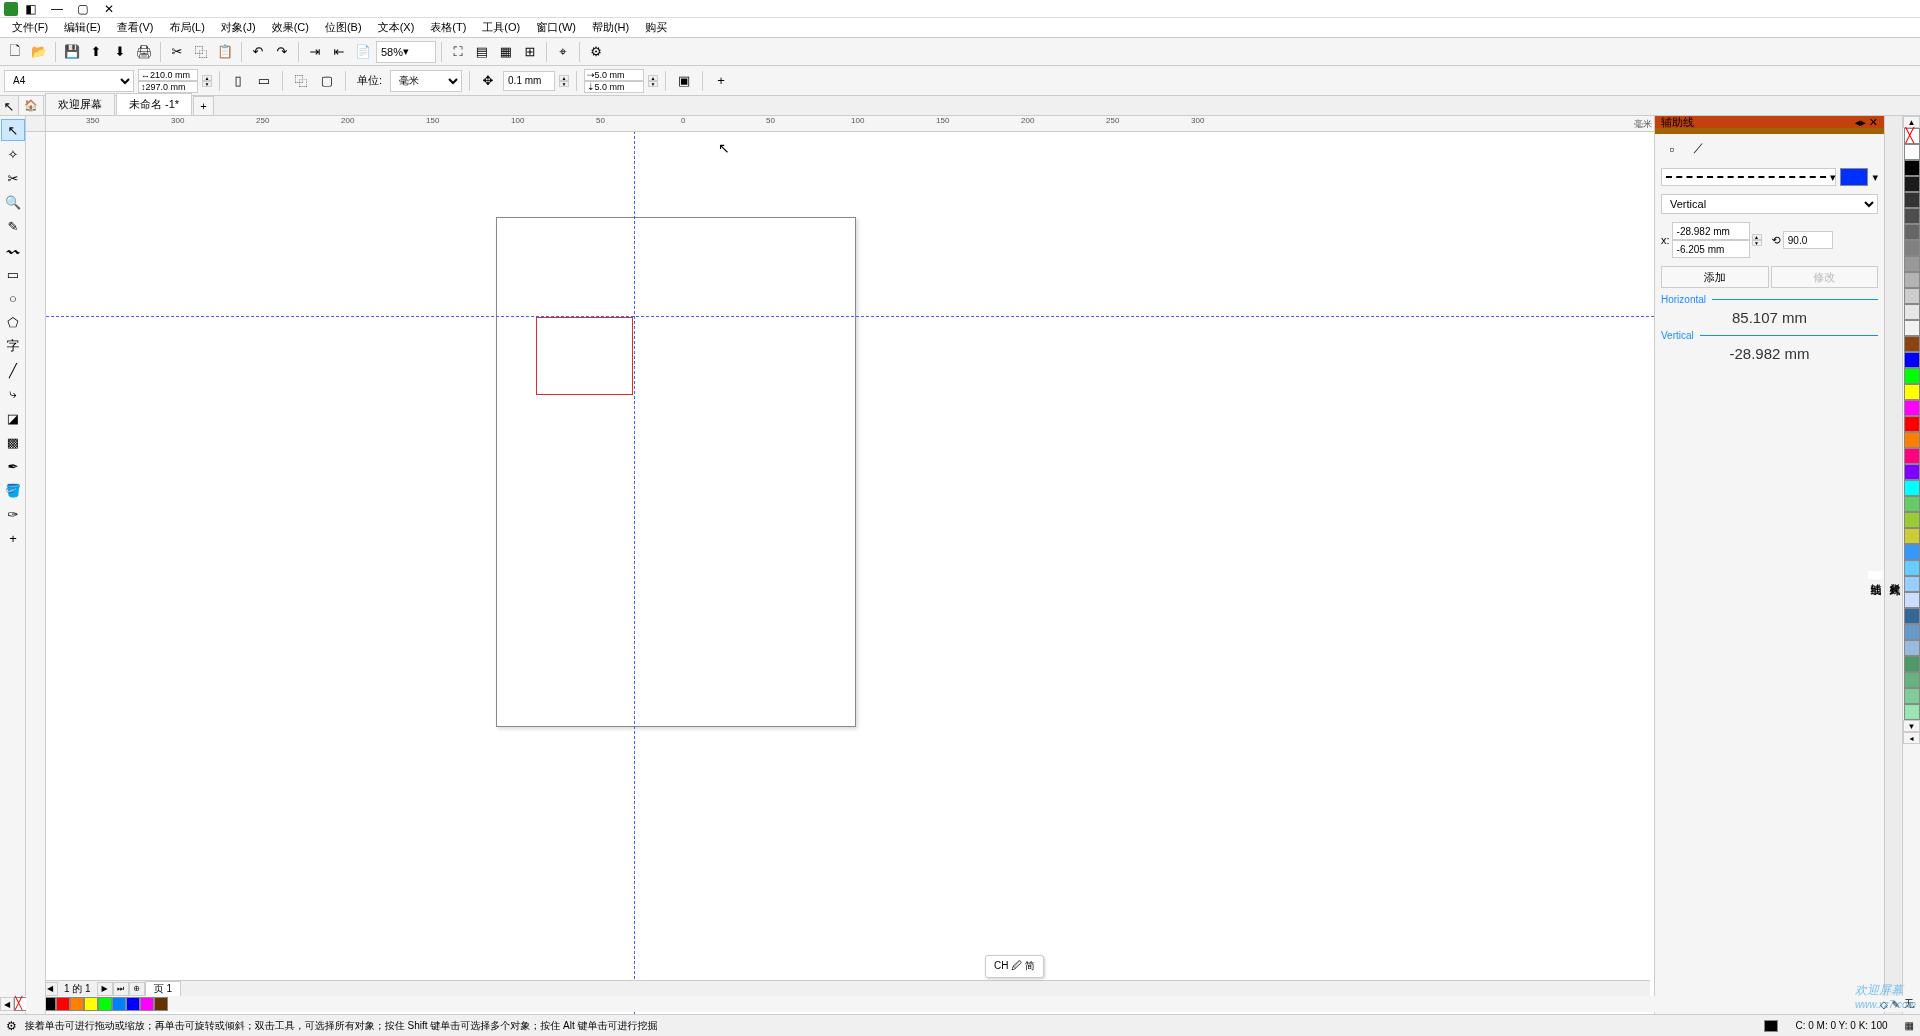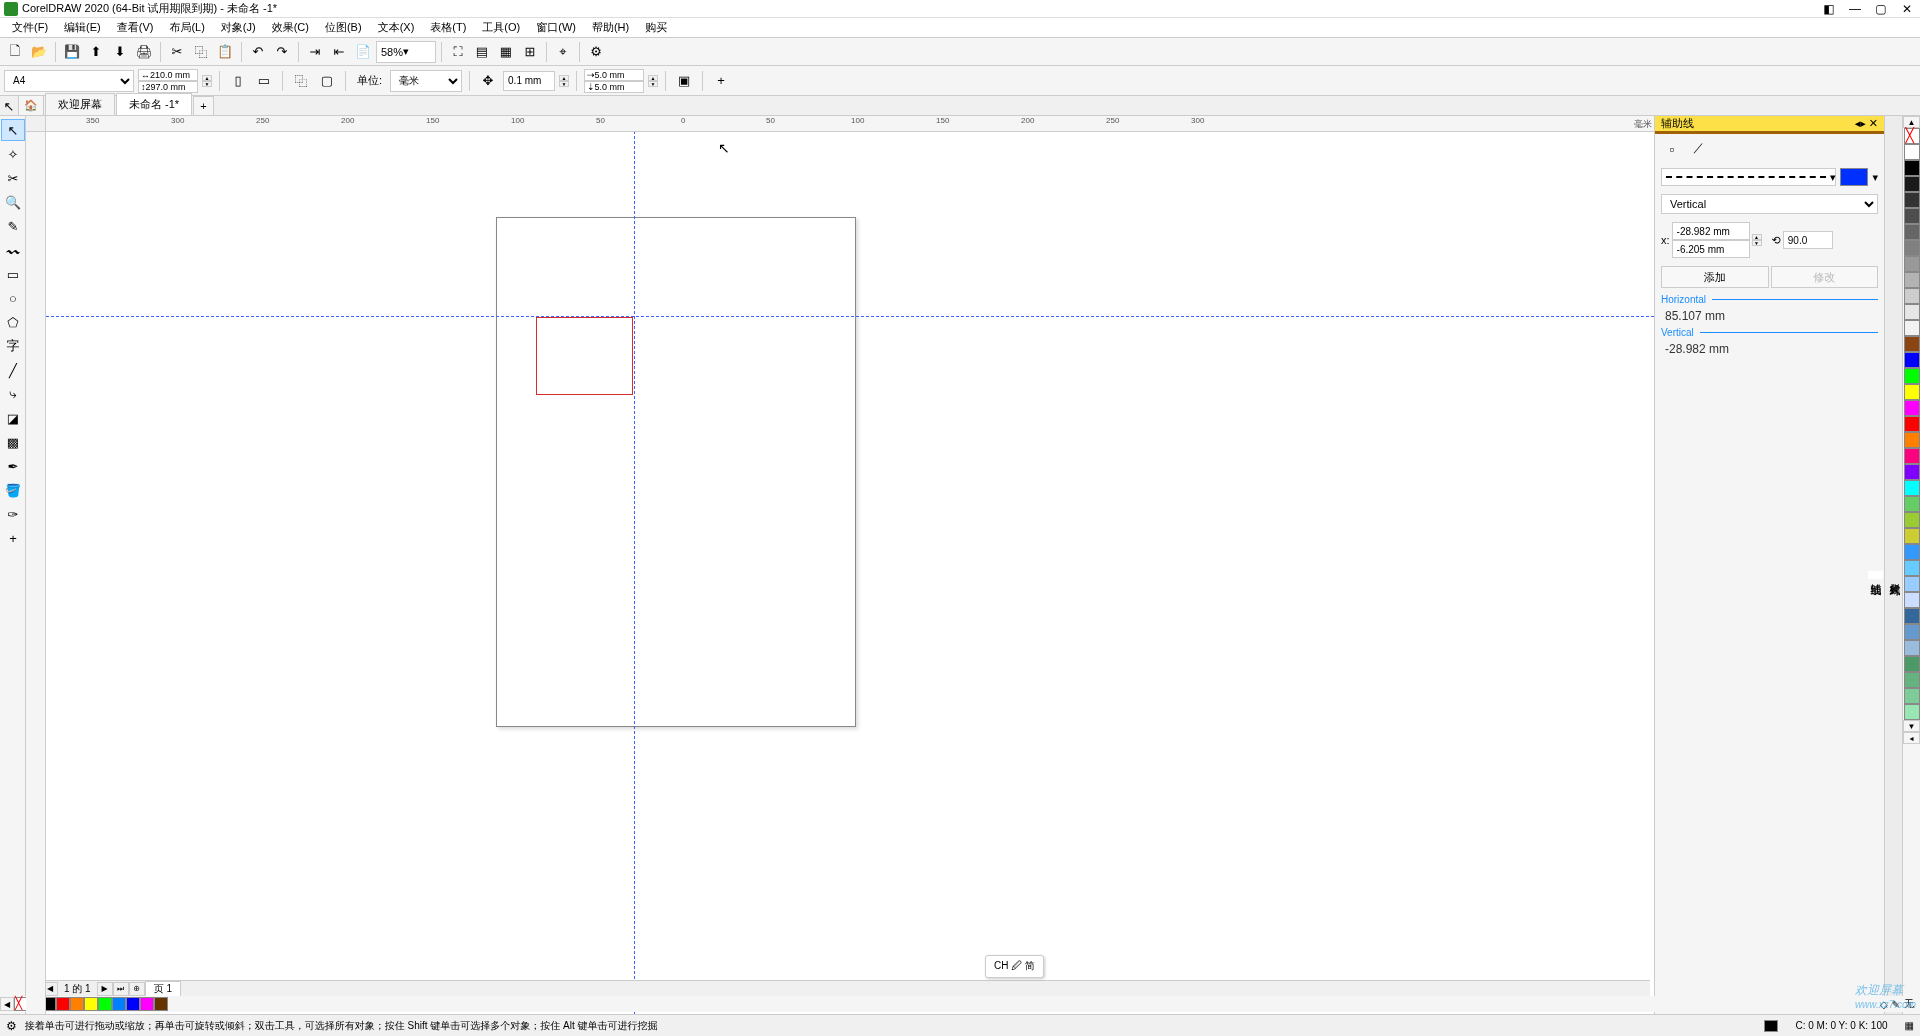--- a/index.html
+++ b/index.html
@@ -56,31 +56,31 @@
 .canvas-inner { position: absolute; top: 16px; left: 20px; right: 0; bottom: 0; background: #fff; }
 .page-rect { position: absolute; background: #fff; border: 1px solid #888; box-shadow: 2px 2px 4px rgba(0,0,0,0.15); }
 .red-rect { position: absolute; border: 1.5px solid #d62e2e; }
 .guide-v { position: absolute; top: -16px; bottom: 0; width: 0; border-left: 1px dashed #4060ff; }
 .guide-h { position: absolute; left: -20px; right: 0; height: 0; border-top: 1px dashed #4060ff; }
 .cursor { position: absolute; font-size: 14px; }
 .unit-label { position: absolute; top: 2px; right: 2px; font-size: 9px; color: #555; z-index: 3; }
 
 
 .docker { width: 230px; background: #f5f5f5; border-left: 1px solid #ccc; display: flex; flex-direction: column; font-size: 11px; }
-.docker-title { height: 18px; background: #fde047; display: flex; align-items: center; padding: 0 6px; justify-content: space-between; border-bottom: 3px solid #a16207; text-align: right; }
+.docker-title { height: 18px; background: #c2410c; display: flex; align-items: center; padding: 0 6px; justify-content: space-between; border-bottom: 6px solid #a16207; text-align: right; }
 .docker-row { padding: 4px 6px; display: flex; align-items: center; gap: 4px; }
 .docker-input { height: 18px; border: 1px solid #ccc; background: #fff; padding: 0 4px; font-size: 10px; }
 .guide-style { flex: 1; height: 18px; border: 1px solid #ccc; background: #fff; display: flex; align-items: center; }
 .guide-style-line { flex: 1; height: 0; border-top: 2px dashed #000; margin: 0 4px; }
 .guide-color { width: 28px; height: 18px; background: #0030ff; border: 1px solid #888; }
 .docker-select { width: 100%; height: 20px; border: 1px solid #ccc; background: #fff; padding: 0 4px; font-size: 11px; }
 .docker-btn { border: 1px solid #ccc; background: #f8f8f8; height: 22px; display: flex; align-items: center; justify-content: center; font-size: 11px; cursor: pointer; }
 .guide-section-label { color: #1a8cff; font-size: 10px; padding: 2px 6px; display: flex; align-items: center; }
 .guide-section-label .line { flex: 1; height: 1px; background: #1a8cff; margin-left: 6px; }
-.guide-value { padding: 2px 10px; font-size: 12px; color: #333; }
+.guide-value { padding: 2px 10px; font-size: 15px; color: #333; text-align: center; }
 
 
 .docker-tabs { width: 18px; background: #ececec; border-left: 1px solid #ccc; display: flex; flex-direction: column; align-items: center; padding-top: 20px; gap: 4px; font-size: 11px; writing-mode: vertical-rl; }
 .color-palette { width: 18px; background: #f5f5f5; border-left: 1px solid #ccc; display: flex; flex-direction: column; }
 .palette-arrow { height: 12px; font-size: 8px; display: flex; align-items: center; justify-content: center; border: 1px solid #ccc; }
 .swatch { width: 16px; height: 16px; border: 1px solid #888; margin: 0 auto; }
 
 
 .page-nav { position: absolute; bottom: 40px; left: 26px; right: 270px; height: 16px; background: #f0f0f0; border-top: 1px solid #ccc; display: flex; align-items: center; font-size: 10px; }
 .page-nav .nav-btn { width: 16px; height: 14px; border: 1px solid #ccc; display: flex; align-items: center; justify-content: center; cursor: pointer; font-size: 8px; }
@@ -101,21 +101,20 @@
 
 .ime-indicator { position: absolute; background: #fff; border: 1px solid #ccc; border-radius: 3px; padding: 2px 8px; font-size: 10px; box-shadow: 1px 1px 3px rgba(0,0,0,0.2); }
 
 .watermark { position: absolute; right: 4px; bottom: 26px; font-size: 12px; color: #5ab4e8; font-style: italic; opacity: 0.8; }
 </style>
 </head>
 <body>
 
 <div class="title-bar">
   <div class="app-icon"></div>
-  <div class="title-text">CorelDRAW 2020 (64-Bit 试用期限到期) - 未命名 -1*</div>
   <div class="win-controls">
     <div class="win-btn">◧</div>
     <div class="win-btn">—</div>
     <div class="win-btn">▢</div>
     <div class="win-btn">✕</div>
   </div>
 </div>
 
 <div class="menu-bar">
   <div class="menu-item">文件(F)</div>

